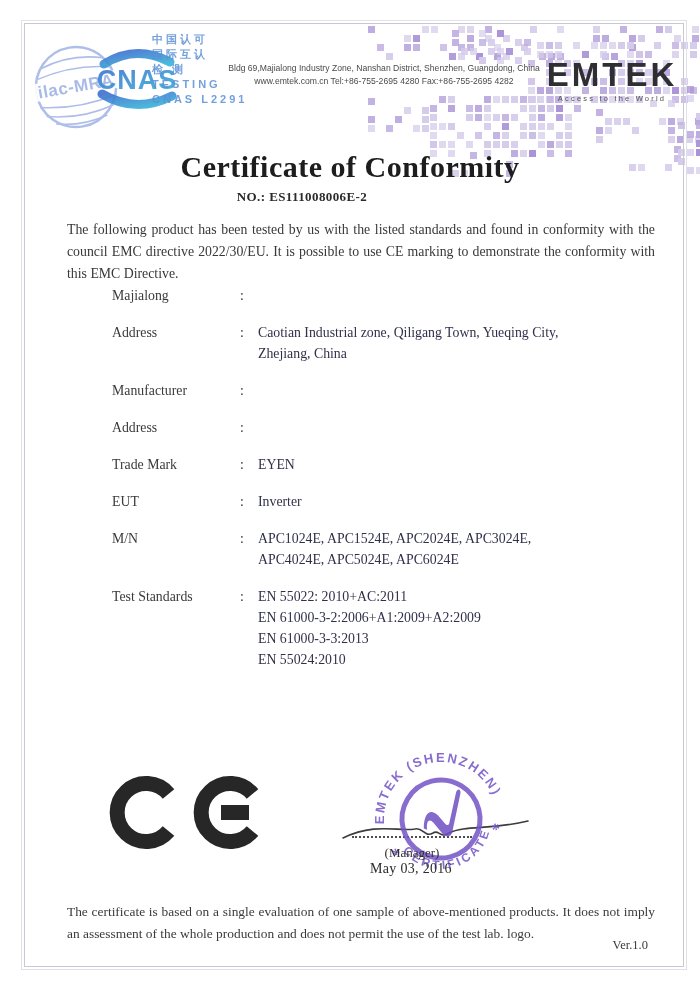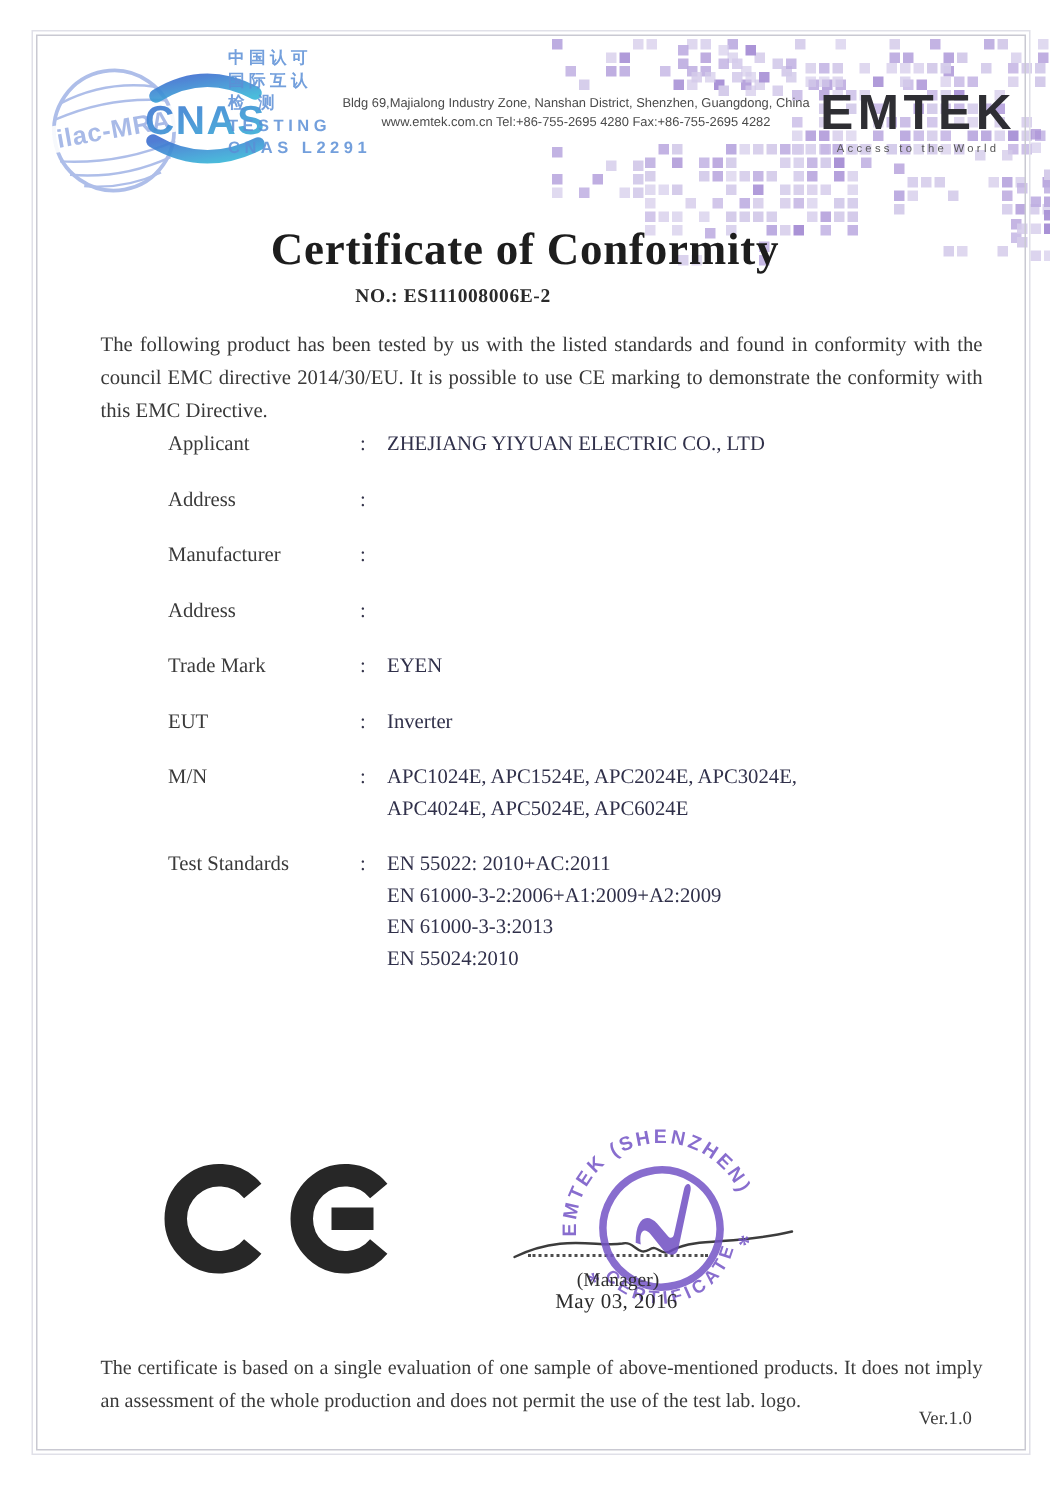--- a/index.html
+++ b/index.html
@@ -422,31 +422,32 @@
   </div>
 
   <div class="emtek-logo">
     <div class="logo-text">EMTEK</div>
     <div class="logo-tagline">Access to the World</div>
   </div>
 
   <div class="doc-title">Certificate of Conformity</div>
   <div class="doc-no">NO.: ES111008006E-2</div>
 
-  <div class="intro">The following product has been tested by us with the listed standards and found in conformity with the council EMC directive 2014/30/EU. It is possible to use CE marking to demonstrate the conformity with this EMC Directive.</div>
+  <div class="intro">The following product has been tested by us with the listed standards and found in conformity with the council EMC directive 2022/30/EU. It is possible to use CE marking to demonstrate the conformity with this EMC Directive.</div>
 
   <div class="fields">
     <div class="frow">
-      <div class="lbl">Applicant</div>
-      <div class="colon">:</div>
-      <div class="val">ZHEJIANG YIYUAN ELECTRIC CO., LTD</div>
+      <div class="lbl">Majialong</div>
+      <div class="colon">:</div>
     </div>
     <div class="frow">
       <div class="lbl">Address</div>
       <div class="colon">:</div>
+      <div class="val">Caotian Industrial zone, Qiligang Town, Yueqing City,
+Zhejiang, China</div>
     </div>
     <div class="frow">
       <div class="lbl">Manufacturer</div>
       <div class="colon">:</div>
     </div>
     <div class="frow">
       <div class="lbl">Address</div>
       <div class="colon">:</div>
     </div>
     <div class="frow">

